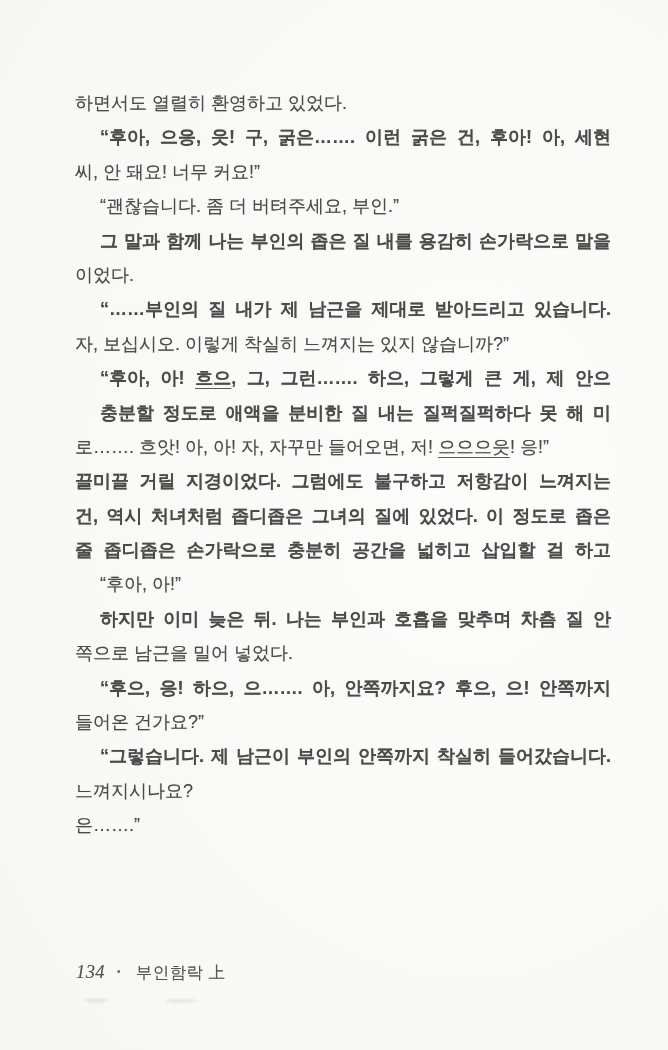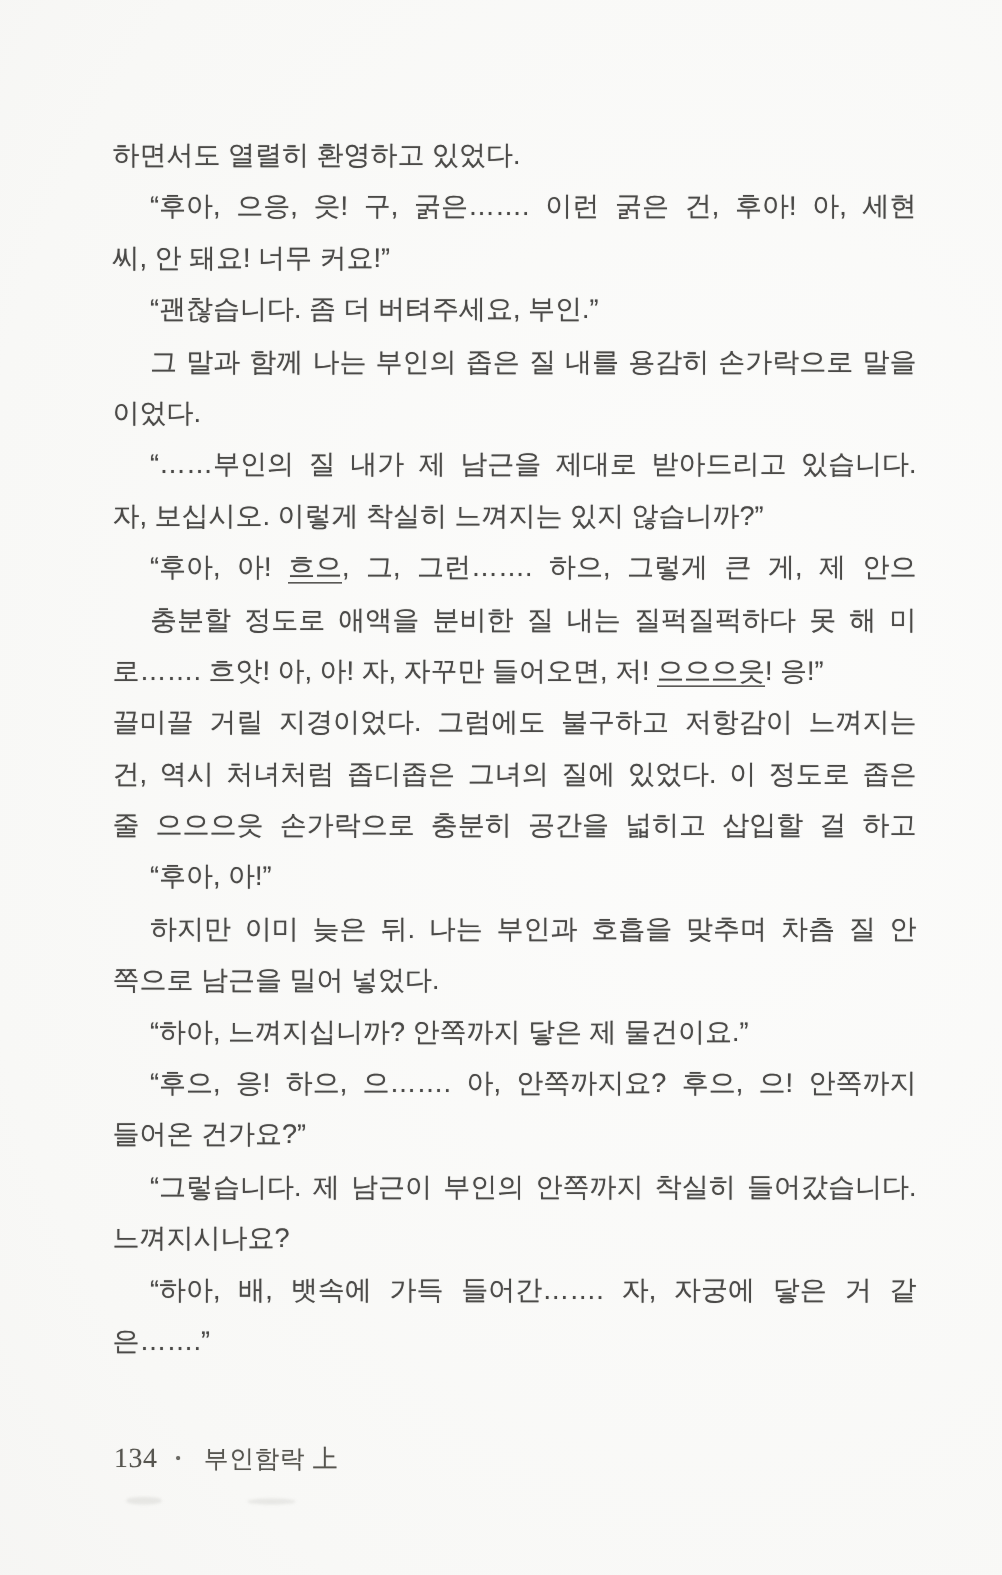--- a/index.html
+++ b/index.html
@@ -28,40 +28,41 @@
   .line {
     font-size: 18px;
     line-height: 34.4px;
     height: 34.4px;
     overflow: visible;
     white-space: normal;
     text-align: justify;
     color: #4b4a48;
     text-shadow: 0 0 0.7px rgba(96, 94, 92, 0.55);
   }
-  .line.fill { text-align-last: justify; }
+  .line.fill { text-align-last: justify; font-weight: bold; }
   .line.indent { text-indent: 25px; }
   .u {
     text-decoration: underline;
     text-underline-offset: 4px;
     text-decoration-thickness: 1px;
     text-decoration-color: #5a5956;
   }
   .footer {
     position: absolute;
     left: 76px;
     top: 962px;
     font-size: 16.5px;
     color: #56554f;
     letter-spacing: 0.4px;
     text-shadow: 0 0 0.6px rgba(96, 94, 92, 0.45);
   }
   .footer .num {
     font-family: "Liberation Serif", "DejaVu Serif", serif;
     font-size: 18.5px;
+    font-style: italic;
   }
   .footer .sep {
     display: inline-block;
     margin: 0 15px 0 12px;
     font-size: 10px;
     vertical-align: 3px;
     color: #6a6963;
   }
   .smudge {
     position: absolute;
@@ -83,30 +84,28 @@
       <div class="line indent"><span>“괜찮습니다. 좀 더 버텨주세요, 부인.”</span></div>
       <div class="line indent fill"><span>그 말과 함께 나는 부인의 좁은 질 내를 용감히 손가락으로 말을</span></div>
       <div class="line"><span>이었다.</span></div>
       <div class="line indent fill"><span>“……부인의 질 내가 제 남근을 제대로 받아드리고 있습니다.</span></div>
       <div class="line"><span>자, 보십시오. 이렇게 착실히 느껴지는 있지 않습니까?”</span></div>
       <div class="line indent fill"><span>“후아, 아! </span><span class="u">흐으</span><span>, 그, 그런……. 하으, 그렇게 큰 게, 제 안으</span></div>
       <div class="line indent fill"><span>충분할 정도로 애액을 분비한 질 내는 질퍽질퍽하다 못 해 미</span></div>
       <div class="line"><span>로……. 흐앗! 아, 아! 자, 자꾸만 들어오면, 저! </span><span class="u">으으으읏</span><span>! 응!”</span></div>
       <div class="line fill"><span>끌미끌 거릴 지경이었다. 그럼에도 불구하고 저항감이 느껴지는</span></div>
       <div class="line fill"><span>건, 역시 처녀처럼 좁디좁은 그녀의 질에 있었다. 이 정도로 좁은</span></div>
-      <div class="line fill"><span>줄 으으으읏 손가락으로 충분히 공간을 넓히고 삽입할 걸 하고</span></div>
+      <div class="line fill"><span>줄 좁디좁은 손가락으로 충분히 공간을 넓히고 삽입할 걸 하고</span></div>
       <div class="line indent"><span>“후아, 아!”</span></div>
       <div class="line indent fill"><span>하지만 이미 늦은 뒤. 나는 부인과 호흡을 맞추며 차츰 질 안</span></div>
       <div class="line"><span>쪽으로 남근을 밀어 넣었다.</span></div>
-      <div class="line indent"><span>“하아, 느껴지십니까? 안쪽까지 닿은 제 물건이요.”</span></div>
       <div class="line indent fill"><span>“후으, 응! 하으, 으……. 아, 안쪽까지요? 후으, 으! 안쪽까지</span></div>
       <div class="line"><span>들어온 건가요?”</span></div>
       <div class="line indent fill"><span>“그렇습니다. 제 남근이 부인의 안쪽까지 착실히 들어갔습니다.</span></div>
       <div class="line"><span>느껴지시나요?</span></div>
-      <div class="line indent fill"><span>“하아, 배, 뱃속에 가득 들어간……. 자, 자궁에 닿은 거 같</span></div>
       <div class="line"><span>은…….”</span></div>
     </div>
 
   <div class="footer">
     <span class="num">134</span><span class="sep">•</span><span class="title">부인함락 上</span>
   </div>
 
   <div class="smudge s1"></div>
   <div class="smudge s2"></div>
 </div>

